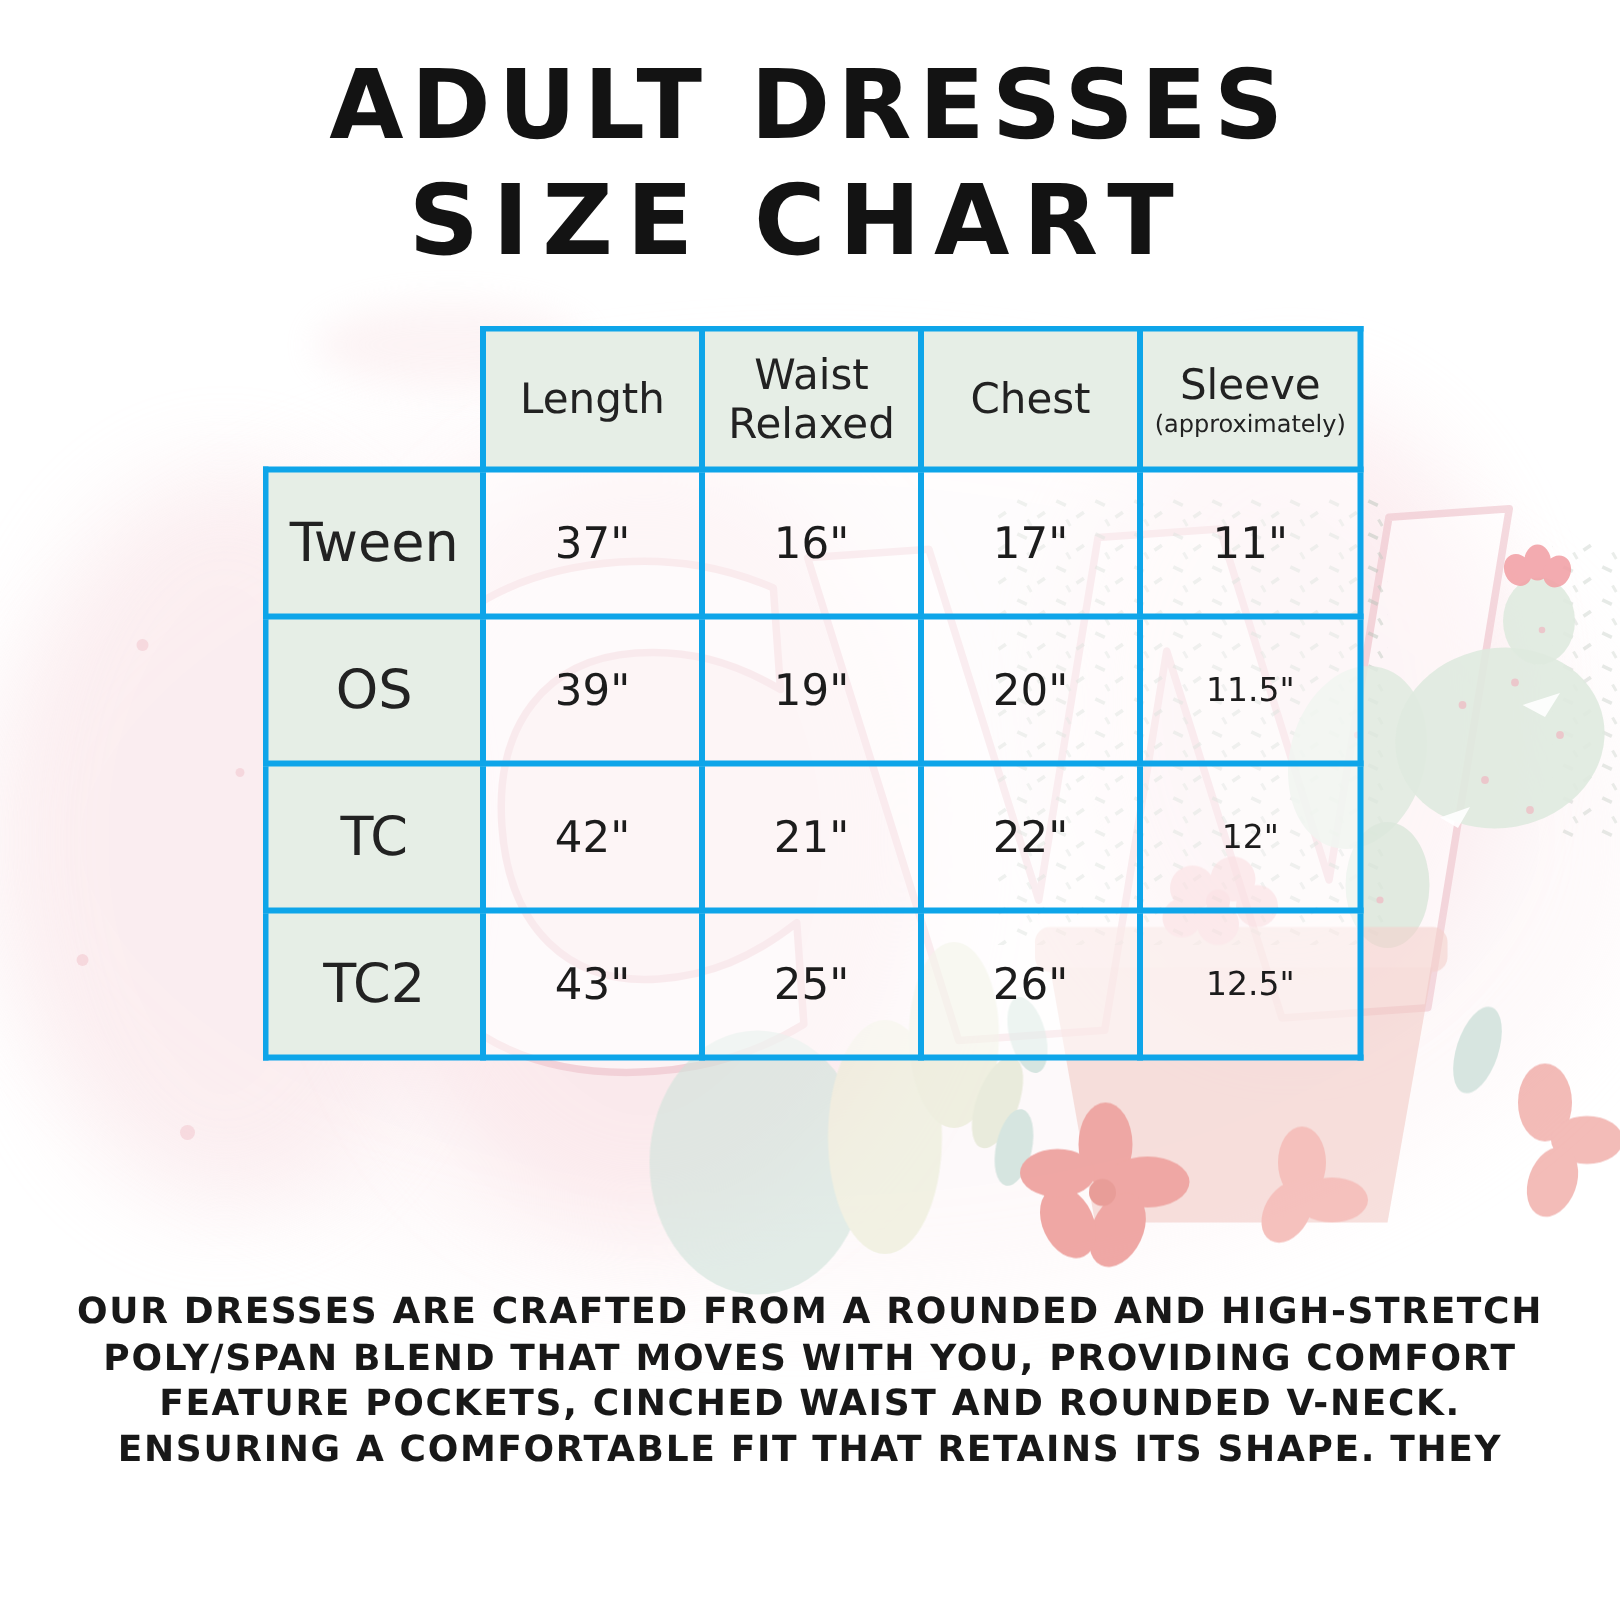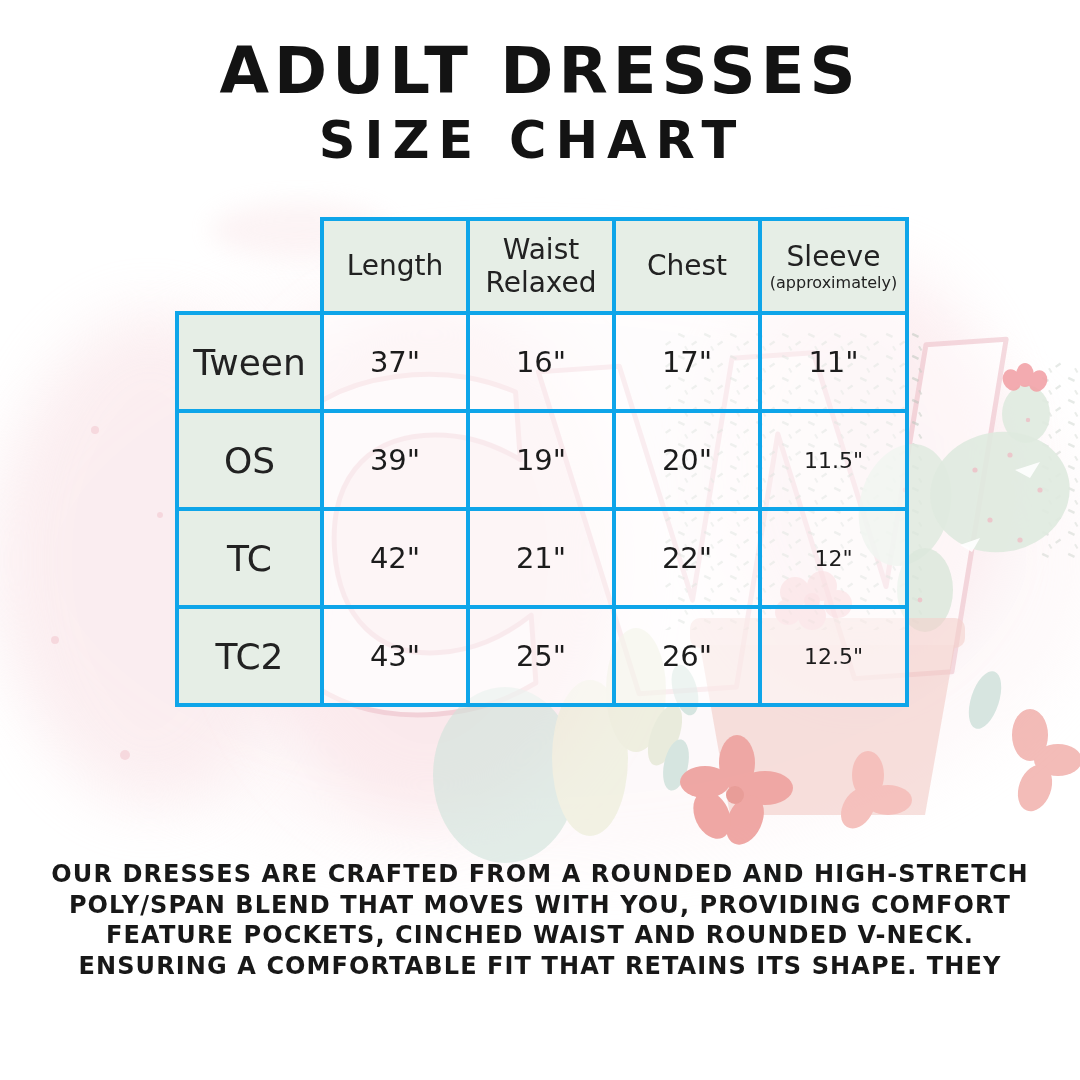--- a/index.html
+++ b/index.html
@@ -17,21 +17,21 @@
   }
   .watermark { position: absolute; left: 0; top: 0; width: 1080px; height: 1080px; }
 
   
   .title-block { position: absolute; top: 38px; left: 0; width: 100%; text-align: center; z-index: 2; }
   .title-main {
     margin: 0; font-size: 64px; font-weight: 700; letter-spacing: 5px;
     color: #131313; line-height: 1.05;
   }
   .title-sub {
-    margin: 10px 16px 0 0; font-size: 51px; font-weight: 700; letter-spacing: 9px;
+    margin: 10px 16px 0 0; font-size: 65px; font-weight: 700; letter-spacing: 9px;
     color: #131313; line-height: 1.0;
   }
 
   
   table.size-chart {
     position: absolute; left: 175px; top: 217px; z-index: 2;
     border-collapse: collapse; table-layout: fixed; width: 730px;
   }
   .size-chart th, .size-chart td {
     border: 4px solid #0ea5e9;

